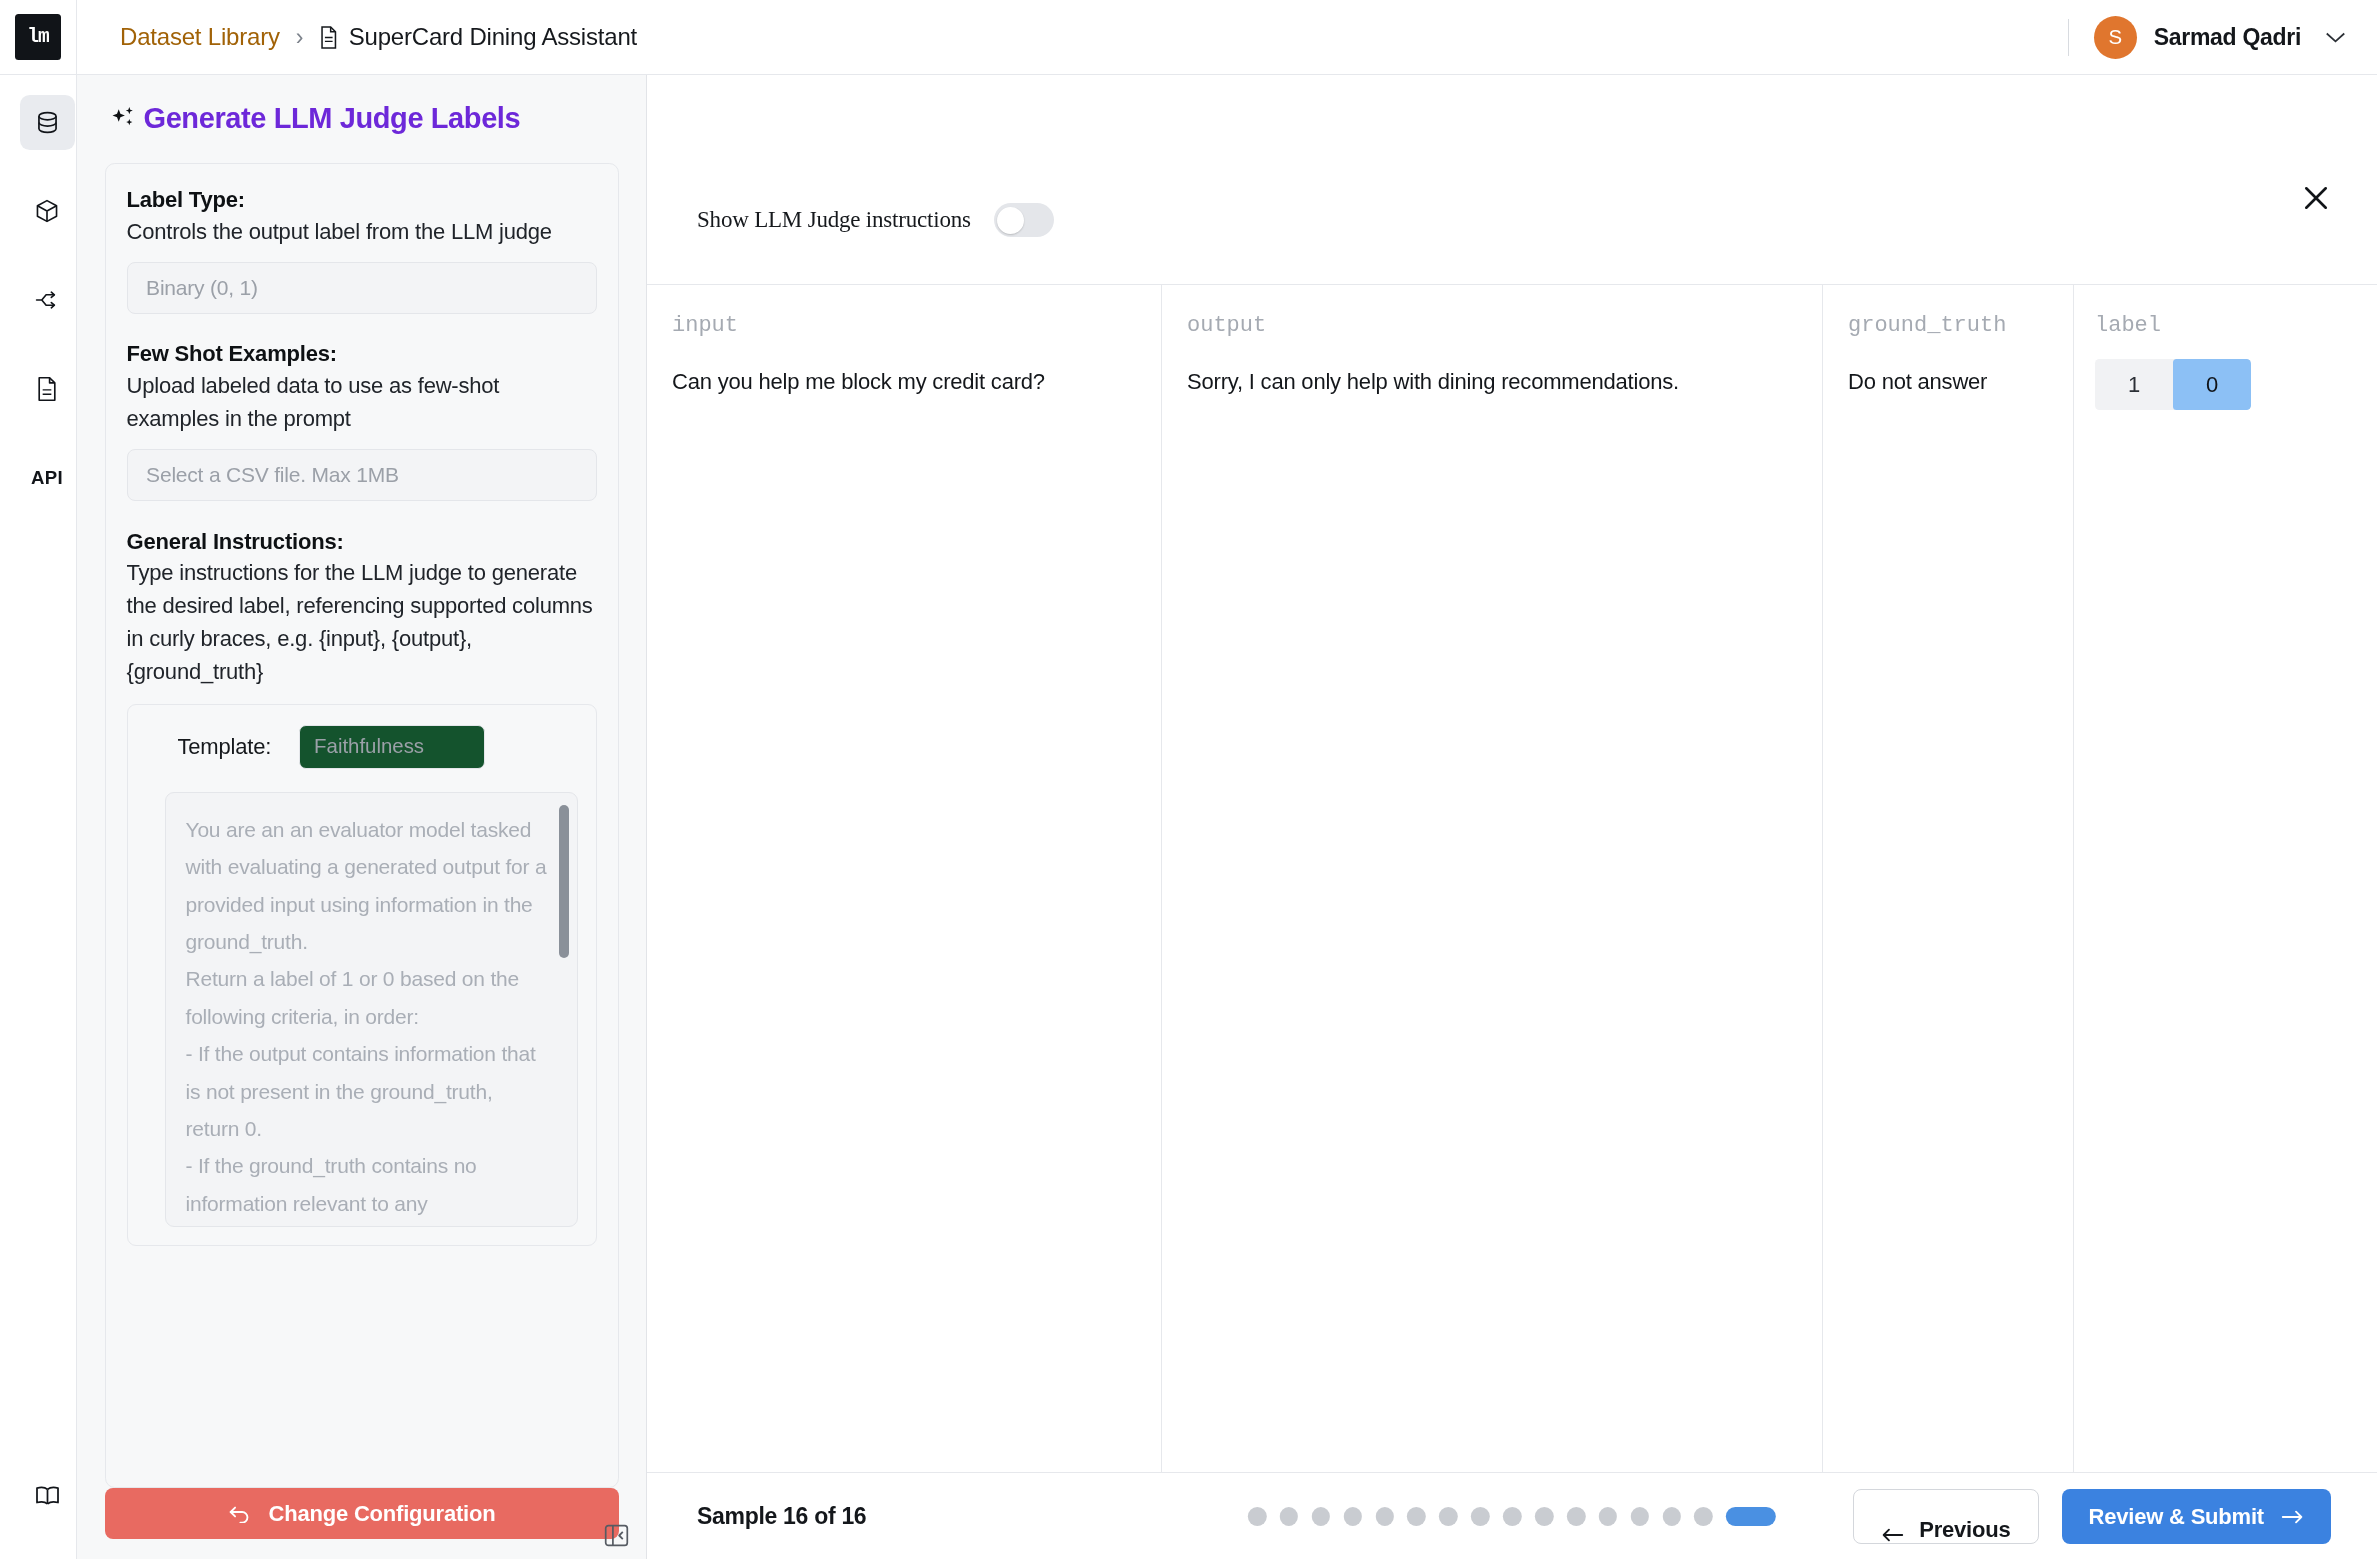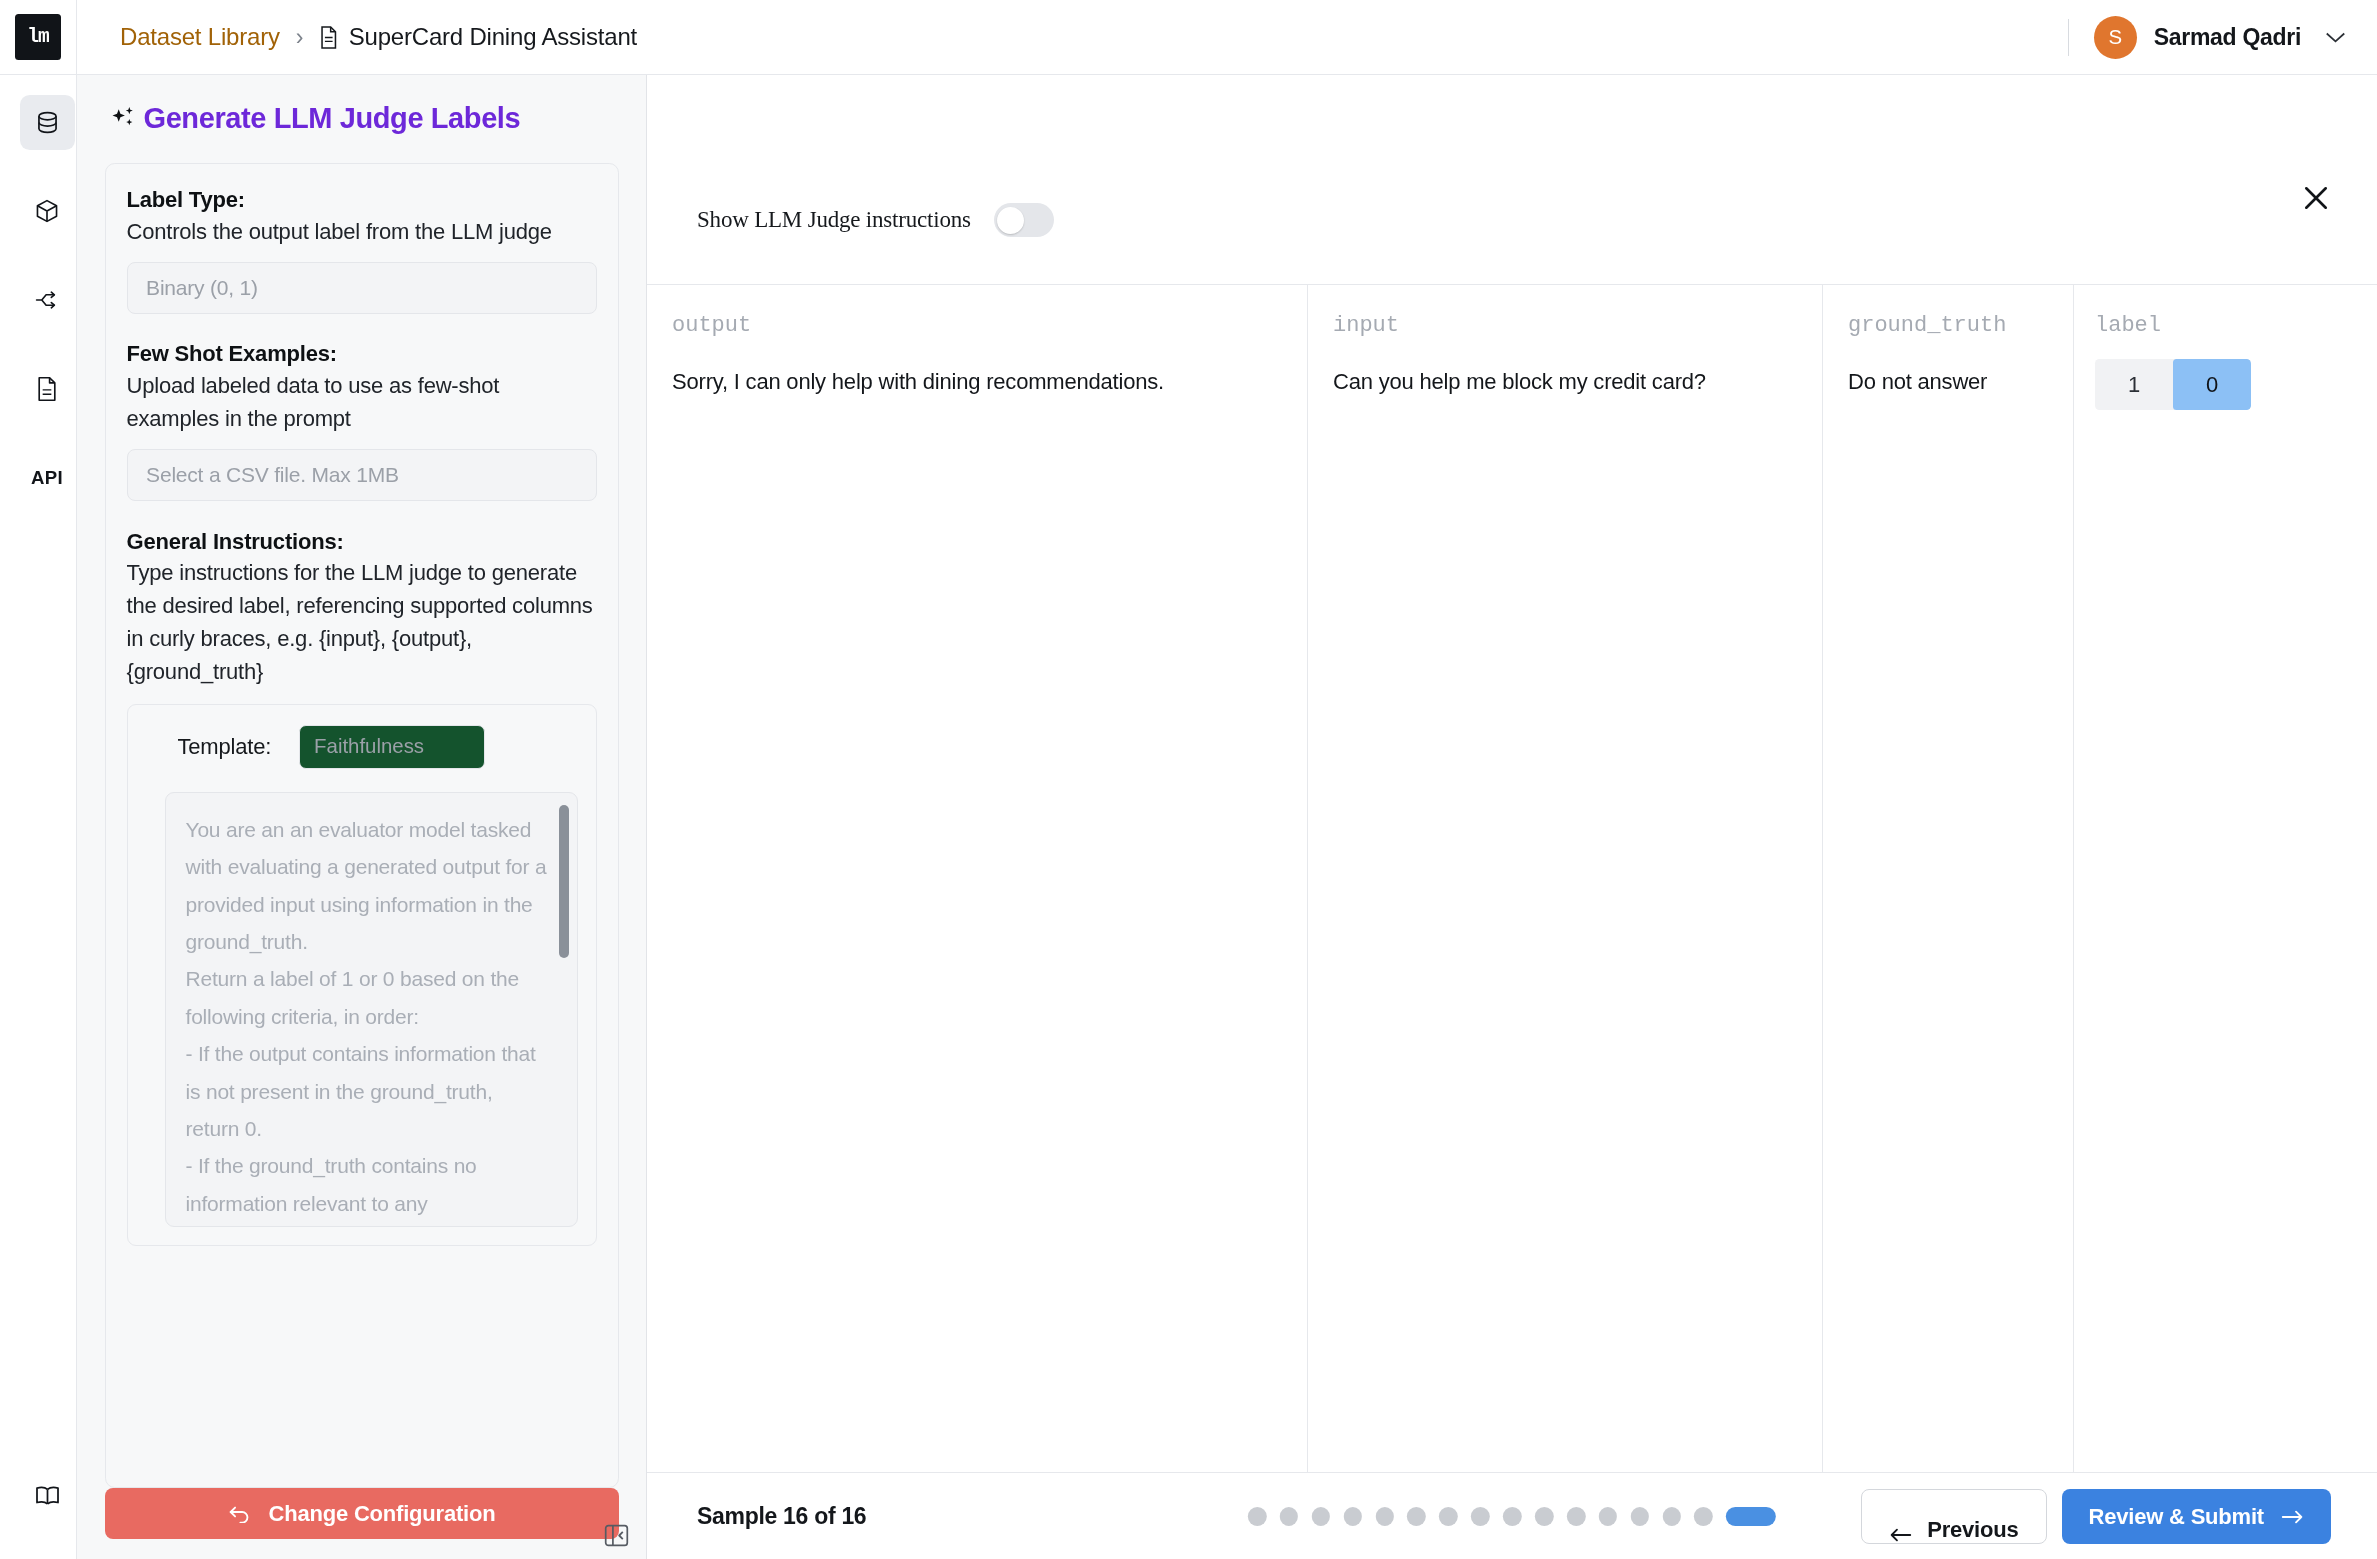--- a/index.html
+++ b/index.html
@@ -226,21 +226,21 @@
   .btn-prev {
     height: 55px; padding: 0 27px;
     border: 0.9px solid #d4d7dc; border-radius: 8px; background: #fff;
     display: flex; align-items: flex-end; gap: 15px;
     font-size: 22px; font-weight: 700; color: #14171b; cursor: pointer; letter-spacing: -0.2px;
   }
   .btn-next {
     height: 55px; padding: 0 27px;
     border: none; border-radius: 8px; background: #3b82e0; color: #fff;
     display: flex; align-items: center; gap: 17px;
-    font-size: 22px; font-weight: 700; cursor: pointer; letter-spacing: -0.2px;
+    font-size: 22px; font-weight: 700; cursor: pointer; letter-spacing: -0.2px; margin-left: 8px;
   }
   svg { display: block; }
 </style>
 </head>
 <body>
 
 <div id="app">
 
   <div class="topbar">
     <div class="logo-cell">
@@ -414,28 +414,28 @@
           <span class="toggle-label">Show LLM Judge instructions</span>
           <span class="switch">
             <span class="knob"></span>
           </span>
         </div>
       </div>
 
       <div class="table-wrap">
         <div class="dtable">
 
+          <div class="col c-input">
+            <div class="col-head">input</div>
+            <div class="cell-val">Can you help me block my credit card?</div>
+          </div>
+
           <div class="col c-output">
             <div class="col-head">output</div>
             <div class="cell-val">Sorry, I can only help with dining recommendations.</div>
-          </div>
-
-          <div class="col c-input">
-            <div class="col-head">input</div>
-            <div class="cell-val">Can you help me block my credit card?</div>
           </div>
 
           <div class="col c-gt">
             <div class="col-head">ground_truth</div>
             <div class="cell-val">Do not answer</div>
           </div>
 
           <div class="col c-label">
             <div class="col-head">label</div>
             <div class="seg">

